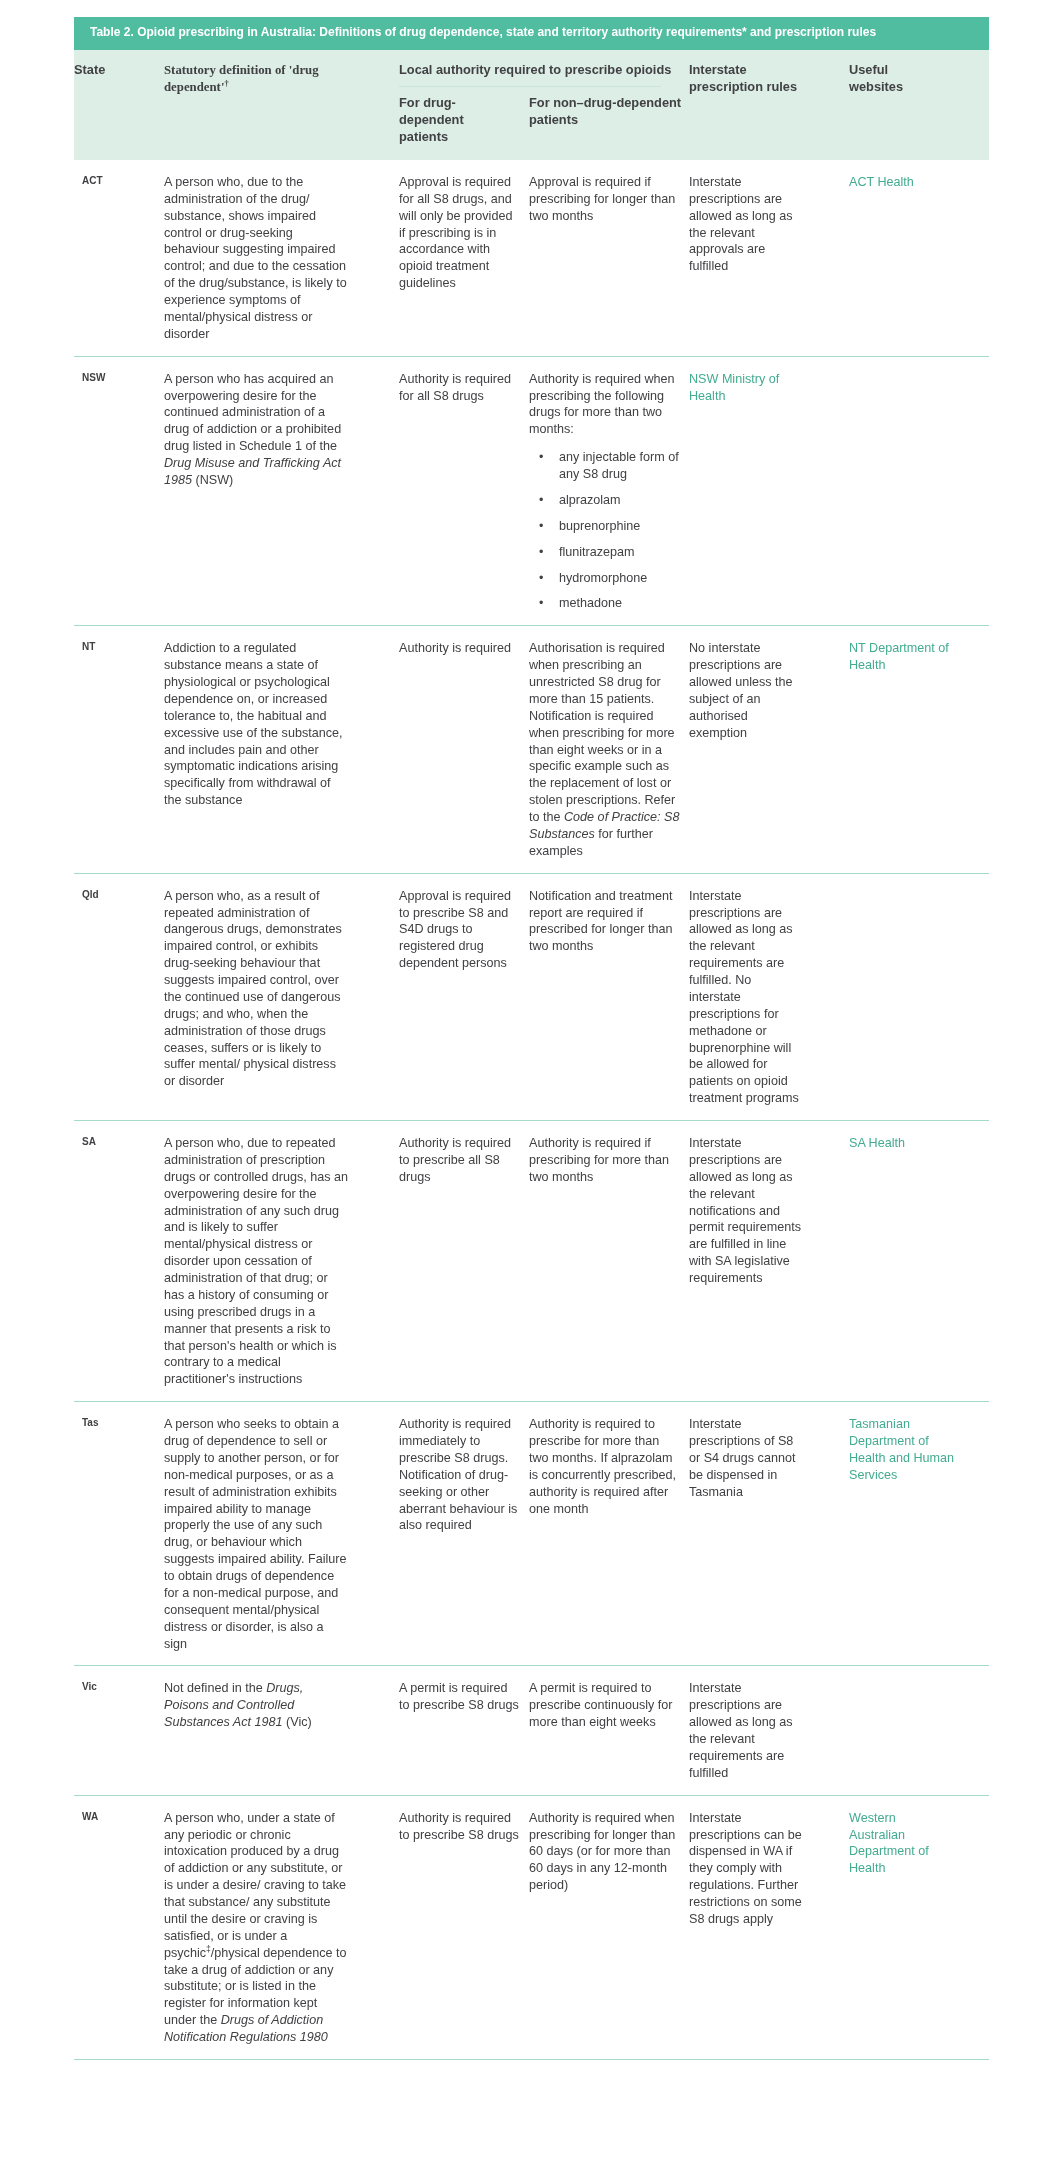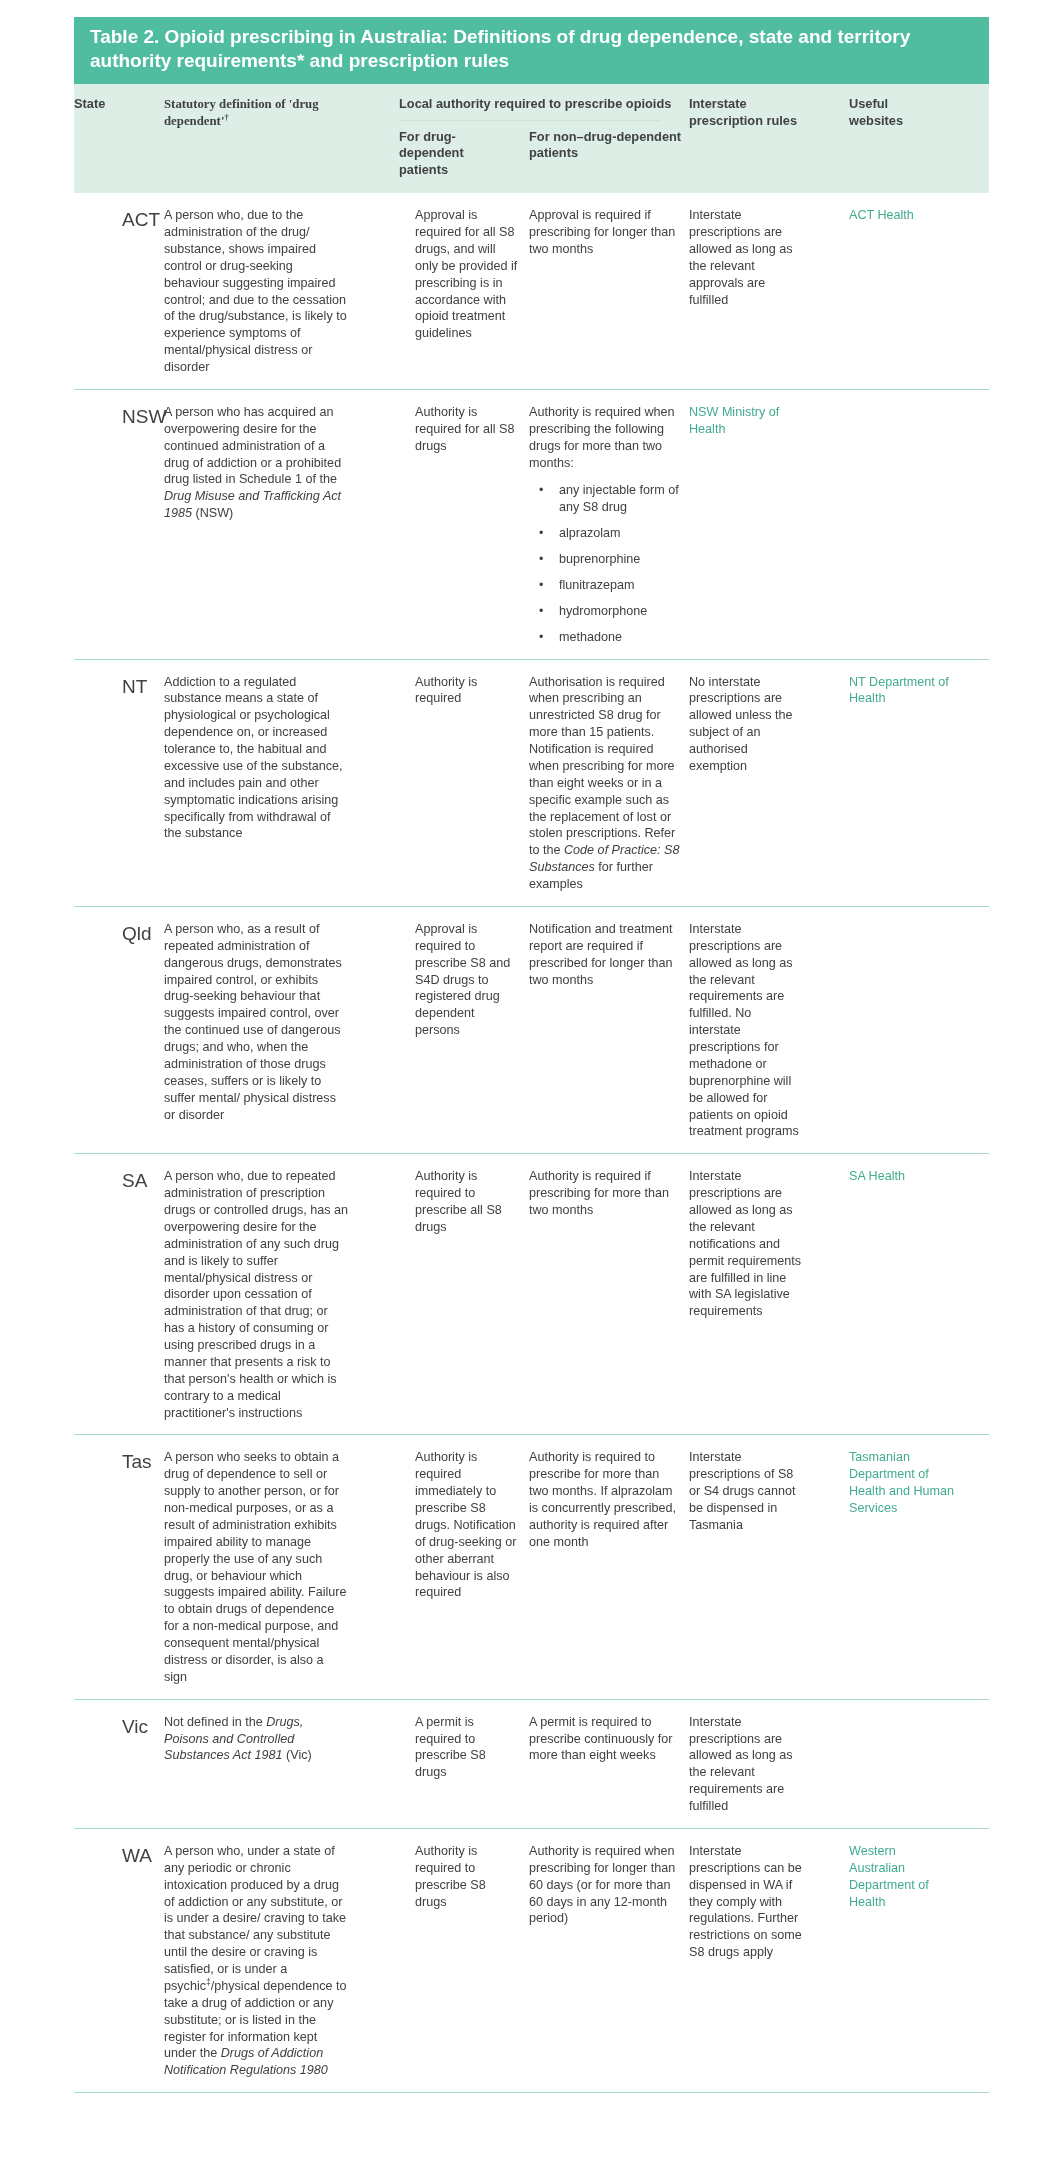--- a/index.html
+++ b/index.html
@@ -2,21 +2,21 @@
 <html style="--title-bar-bg: #50bda0; --header-bg: #dceee6; --divider: #a3dbc6; --link: #42ab90; --text: #414144;"><head>
 <meta charset="utf-8">
 <style>
   html,body{margin:0;padding:0;background:#ffffff;}
   body{font-family:"Liberation Sans","DejaVu Sans",sans-serif;color:var(--text,#414144);}
   .page{width:1063px;min-height:2163px;box-sizing:border-box;padding:17px 74px 40px 74px;background:#fff;}
   .table-wrap{width:915px;}
 
   .title-bar{
     background:var(--title-bar-bg,#50bda0);
-    color:#ffffff;font-weight:bold;font-size:19px;line-height:1.28;
+    color:#ffffff;font-weight:bold;font-size:12px;line-height:1.28;
     padding:8px 16px 10px 16px;box-sizing:border-box;
   }
 
   .grid-row{display:grid;grid-template-columns:90px 235px 130px 160px 160px 140px;}
 
   .header-row{
     background:var(--header-bg,#dceee6);
     font-weight:bold;font-size:12.8px;line-height:1.32;
     padding:12px 0 14px 0;
   }
@@ -31,23 +31,23 @@
   .th-inter{max-width:122px;}
   .th-web{max-width:62px;}
 
   .table-body{}
   .data-row{
     border-bottom:1px solid var(--divider,#a3dbc6);
     padding:14px 0 13px 0;
     font-size:12.6px;line-height:1.34;
   }
   .cell{box-sizing:border-box;}
-  .state-cell{font-weight:normal;font-size:19px;padding-left:8px;margin-left:40px;}
+  .state-cell{font-weight:bold;font-size:10px;padding-left:8px;}
   .def-cell{padding-right:50px;}
-  .dd-cell{padding-right:10px;margin-left:16px;}
+  .dd-cell{padding-right:10px;}
   .ndd-cell{padding-right:8px;}
   .inter-cell{padding-right:45px;}
   .web-cell{padding-right:35px;}
   .weblink{color:var(--link,#42ab90);text-decoration:none;cursor:pointer;display:inline-block;max-width:105px;}
 
   ul.bullets{list-style:none;margin:11px 0 0 0;padding:0 0 0 8px;}
   ul.bullets li{position:relative;padding-left:22px;margin-bottom:9px;}
   ul.bullets li::before{content:"\2022";position:absolute;left:2px;top:0;}
   ul.bullets li:last-child{margin-bottom:0;}
 

